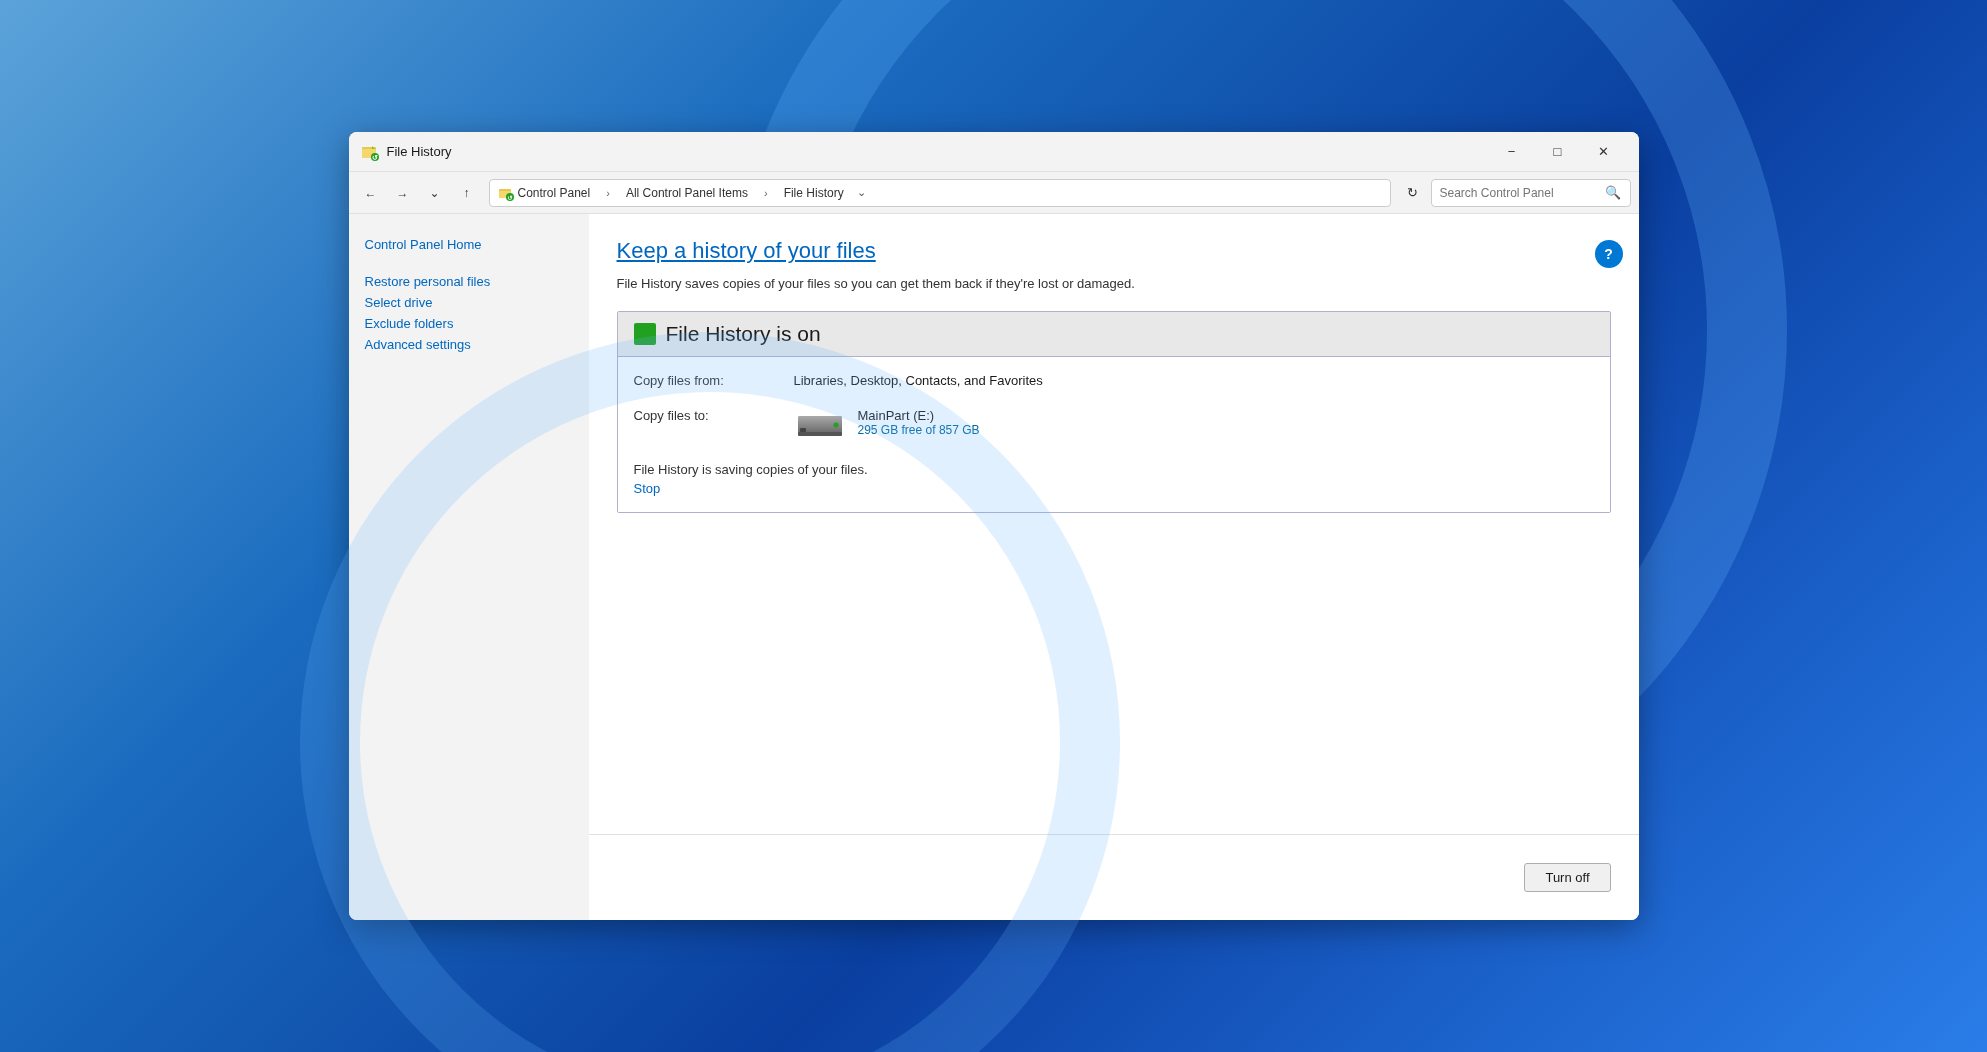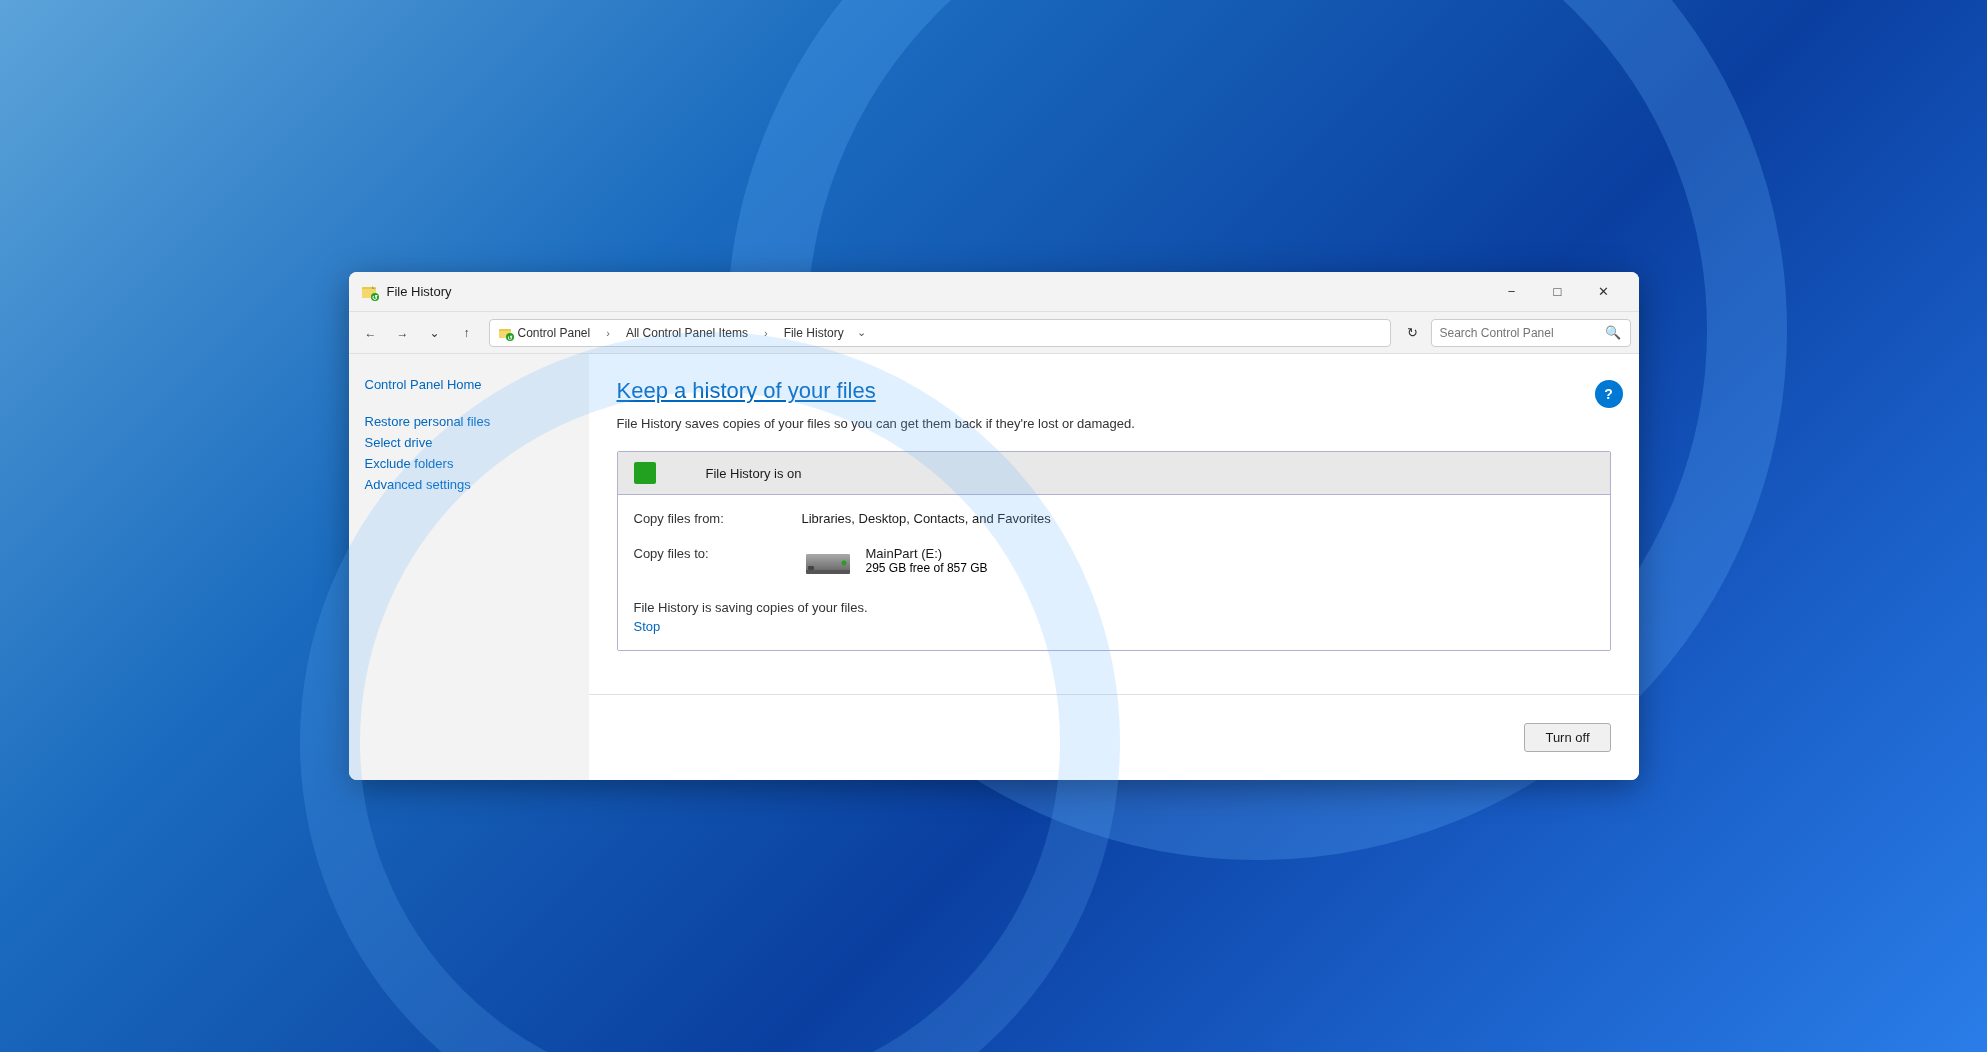--- a/index.html
+++ b/index.html
@@ -34,21 +34,21 @@
       height: 700px;
       border-radius: 50%;
       border: 60px solid rgba(100, 180, 255, 0.2);
       bottom: -100px;
       left: 300px;
       pointer-events: none;
     }
 
     .window {
       width: 1290px;
-      height: 508px;
+      height: 788px;
       background: #f3f3f3;
       border-radius: 8px;
       box-shadow: 0 8px 32px rgba(0,0,0,0.35);
       display: flex;
       flex-direction: column;
       overflow: hidden;
       position: relative;
     }
 
     
@@ -292,35 +292,34 @@
       border-bottom: 1px solid #b0b0d0;
     }
     .status-green-icon {
       width: 22px;
       height: 22px;
       background: #22a020;
       border-radius: 2px;
       flex-shrink: 0;
     }
     .status-title {
-      font-size: 13px;
+      font-size: 21px;
       color: #1a1a1a;
       font-weight: 400;
-      margin-left: 40px;
     }
 
     .status-body {
       padding: 16px;
       background: white;
     }
 
     .info-row {
       display: flex;
       margin-bottom: 20px;
-      gap: 8px;
+      gap: 0;
     }
     .info-label {
       font-size: 13px;
       color: #333;
       width: 160px;
       flex-shrink: 0;
     }
     .info-value {
       font-size: 13px;
       color: #1a1a1a;
@@ -467,21 +466,21 @@
                       <stop offset="0%" stop-color="#aaa"></stop>
                       <stop offset="100%" stop-color="#666"></stop>
                     </linearGradient>
                   </defs>
                   <rect x="6" y="20" width="6" height="4" rx="1" fill="#444"></rect>
                   <circle cx="42" cy="17" r="2.5" fill="#22a020"></circle>
                   <rect x="4" y="24" width="44" height="4" rx="1" fill="#555"></rect>
                 </svg>
                 <div>
                   <div class="info-value">MainPart (E:)</div>
-                  <div class="info-value" style="color:#000000;font-size:12px;">295 GB free of 857 GB</div>
+                  <div class="info-value" style="color:#0369a1;font-size:12px;">295 GB free of 857 GB</div>
                 </div>
               </div>
             </div>
 
             <div class="saving-info">
               <span class="saving-text">File History is saving copies of your files.</span>
               <a class="stop-link">Stop</a>
             </div>
           </div>
         </div>

